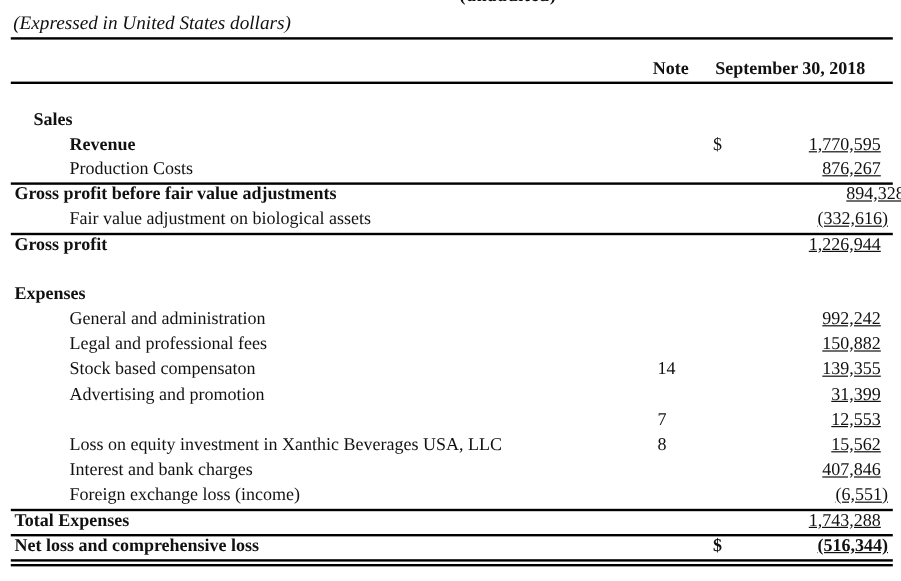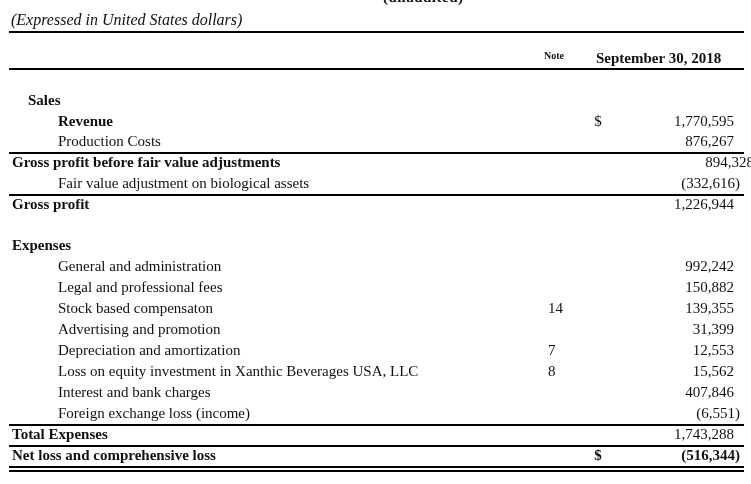--- a/index.html
+++ b/index.html
@@ -12,33 +12,33 @@
   .clipped-head {
     position: absolute; left: 383px; top: -11px;
     font-weight: bold; font-size: 15px; letter-spacing: 0.5px;
   }
   .expressed {
     position: absolute; left: 11px; top: 11px;
     font-style: italic; font-size: 16px;
   }
   .hr { position: absolute; left: 9px; right: 7px; background: #000; }
   .hdr-note {
-    position: absolute; left: 544px; top: 50px; font-weight: bold; font-size: 10px;
+    position: absolute; left: 544px; top: 50px; font-weight: bold; font-size: 15px;
   }
   .hdr-date {
     position: absolute; left: 596px; top: 50px; font-weight: bold; font-size: 15px;
   }
   .row { position: absolute; left: 0; width: 751px; height: 20px; }
   .lbl { position: absolute; white-space: nowrap; }
   .lbl.l0 { left: 12px; }
   .lbl.l1 { left: 58px; }
   .bold { font-weight: bold; }
   .note { position: absolute; left: 548px; width: 40px; }
   .cur { position: absolute; left: 590px; width: 16px; text-align: center; }
-  .amt { position: absolute; right: 17px; text-align: left; }
+  .amt { position: absolute; right: 17px; text-align: left; text-decoration: underline; }
   .amt.neg { right: 11px; }
 </style>
 </head>
 <body>
 
 <div class="clipped-head">(unaudited)</div>
 <div class="expressed">(Expressed in United States dollars)</div>
 <div class="hr" style="top:31px;height:2px;"></div>
 
 <div class="hdr-note">Note</div>
@@ -89,21 +89,20 @@
   <span class="lbl l1">Stock based compensaton</span>
   <span class="note">14</span>
   <span class="amt">139,355</span>
 </div>
 <div class="row" style="top:321px;">
   <span class="lbl l1">Advertising and promotion</span>
   <span class="note"></span>
   <span class="amt">31,399</span>
 </div>
 <div class="row" style="top:342px;">
-  <span class="lbl l1">Depreciation and amortization</span>
   <span class="note">7</span>
   <span class="amt">12,553</span>
 </div>
 <div class="row" style="top:363px;">
   <span class="lbl l1">Loss on equity investment in Xanthic Beverages USA, LLC</span>
   <span class="note">8</span>
   <span class="amt">15,562</span>
 </div>
 <div class="row" style="top:384px;">
   <span class="lbl l1">Interest and bank charges</span>

